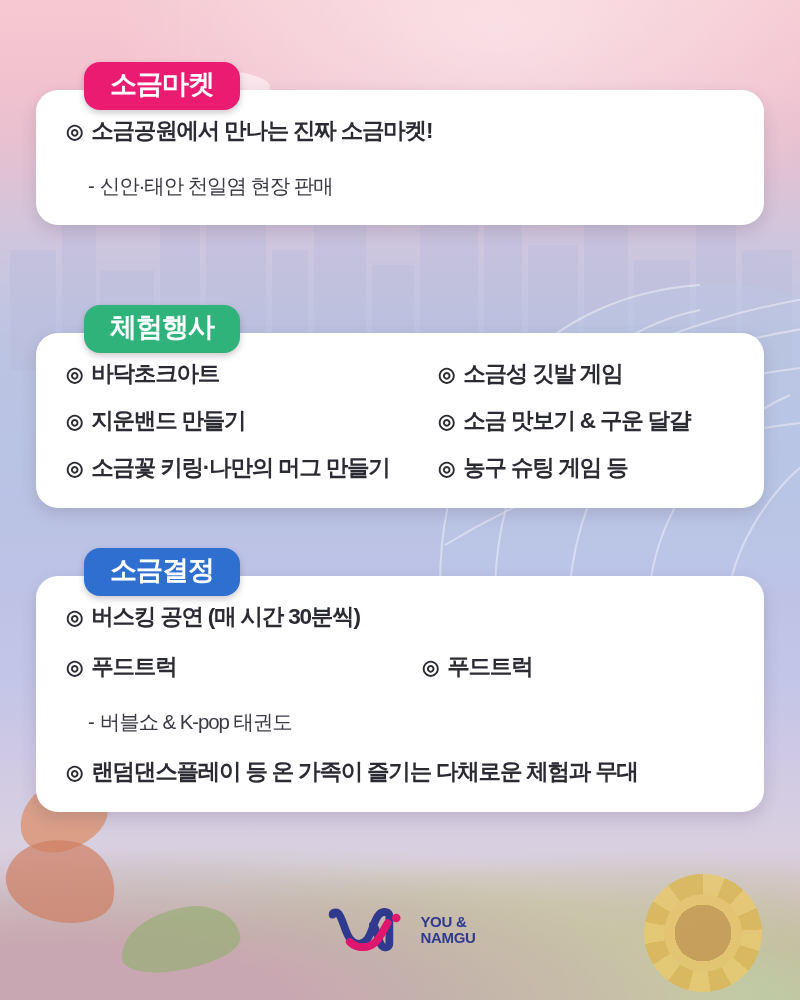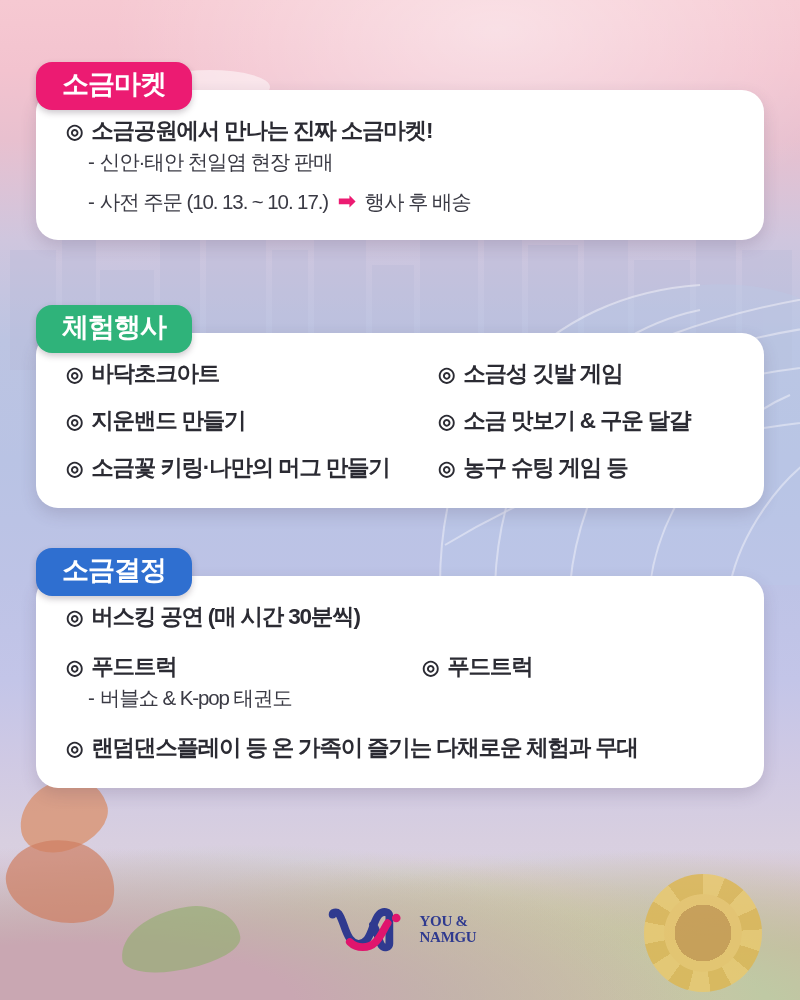--- a/index.html
+++ b/index.html
@@ -96,20 +96,21 @@
     position: relative;
     display: inline-block;
     padding: 8px 26px 10px 26px;
     border-radius: 16px;
     color: #fff;
     font-size: 27px;
     font-weight: bold;
     letter-spacing: -1px;
     line-height: 1.1;
     box-shadow: 0 3px 6px rgba(60,40,60,.25);
+    margin-left: 48px;
     z-index: 3;
   }
   .card {
     position: relative;
     margin-top: -20px;
     background: #fff;
     border-radius: 22px;
     box-shadow: 0 6px 16px rgba(80,60,90,.18);
     padding: 26px 30px 24px 30px;
     z-index: 2;
@@ -125,21 +126,21 @@
     line-height: 1.4; padding-left: 22px;
   }
   .sub .dash { margin-right: 6px; }
 
   .arrow {
     display: inline-block; margin: 0 10px;
     color: #ec1b72; font-size: 21px; font-weight: bold;
     transform: translateY(-1px);
   }
 
-  .mt14 { margin-top: 2px; }
+  .mt14 { margin-top: 26px; }
   .mt20 { margin-top: 20px; }
   .mt10 { margin-top: 10px; }
 
   
   .grid2 {
     display: grid;
     grid-template-columns: 372px 1fr;
     row-gap: 17px;
     column-gap: 0px;
   }
@@ -156,21 +157,21 @@
     display: flex; align-items: center; justify-content: center; gap: 10px;
   }
   .logo-mark {
     width: 86px; height: 52px;
   }
   .logo-text {
     color: #2f3a8f; font-weight: bold; font-size: 15px;
     line-height: 1.05; letter-spacing: -.3px;
     text-align: left;
   }
-  .logo-text span { display: block; font-family: Liberation Serif, serif; }
+  .logo-text span { display: block; }
 </style>
 </head>
 <body>
 
 <div id="poster">
 
   <div class="bg sky-glow"></div>
 
   <div class="bg city">
     <i style="left:10px;  width:46px; height:120px;"></i>
@@ -220,23 +221,20 @@
 
       <div class="hd">
         <span class="bullet">◎</span>
         <span>소금공원에서 만나는 진짜 소금마켓!</span>
       </div>
 
       <div class="sub mt14">
         <span class="dash">-</span><span>신안·태안 천일염 현장 판매</span>
       </div>
 
-      <div class="sub mt10">
-        <span class="dash">-</span><span>사전 주문 (10. 13. ~ 10. 17.)</span><span class="arrow">➡</span><span>행사 후 배송</span>
-      </div>
 
     </div>
   </div>
 
   <div class="section" style="top:305px;">
     <div class="tab" style="background:#2fb37a;font-family:Liberation Serif, serif;">체험행사</div>
     <div class="card">
       <div class="grid2">
 
         <div class="hd">

